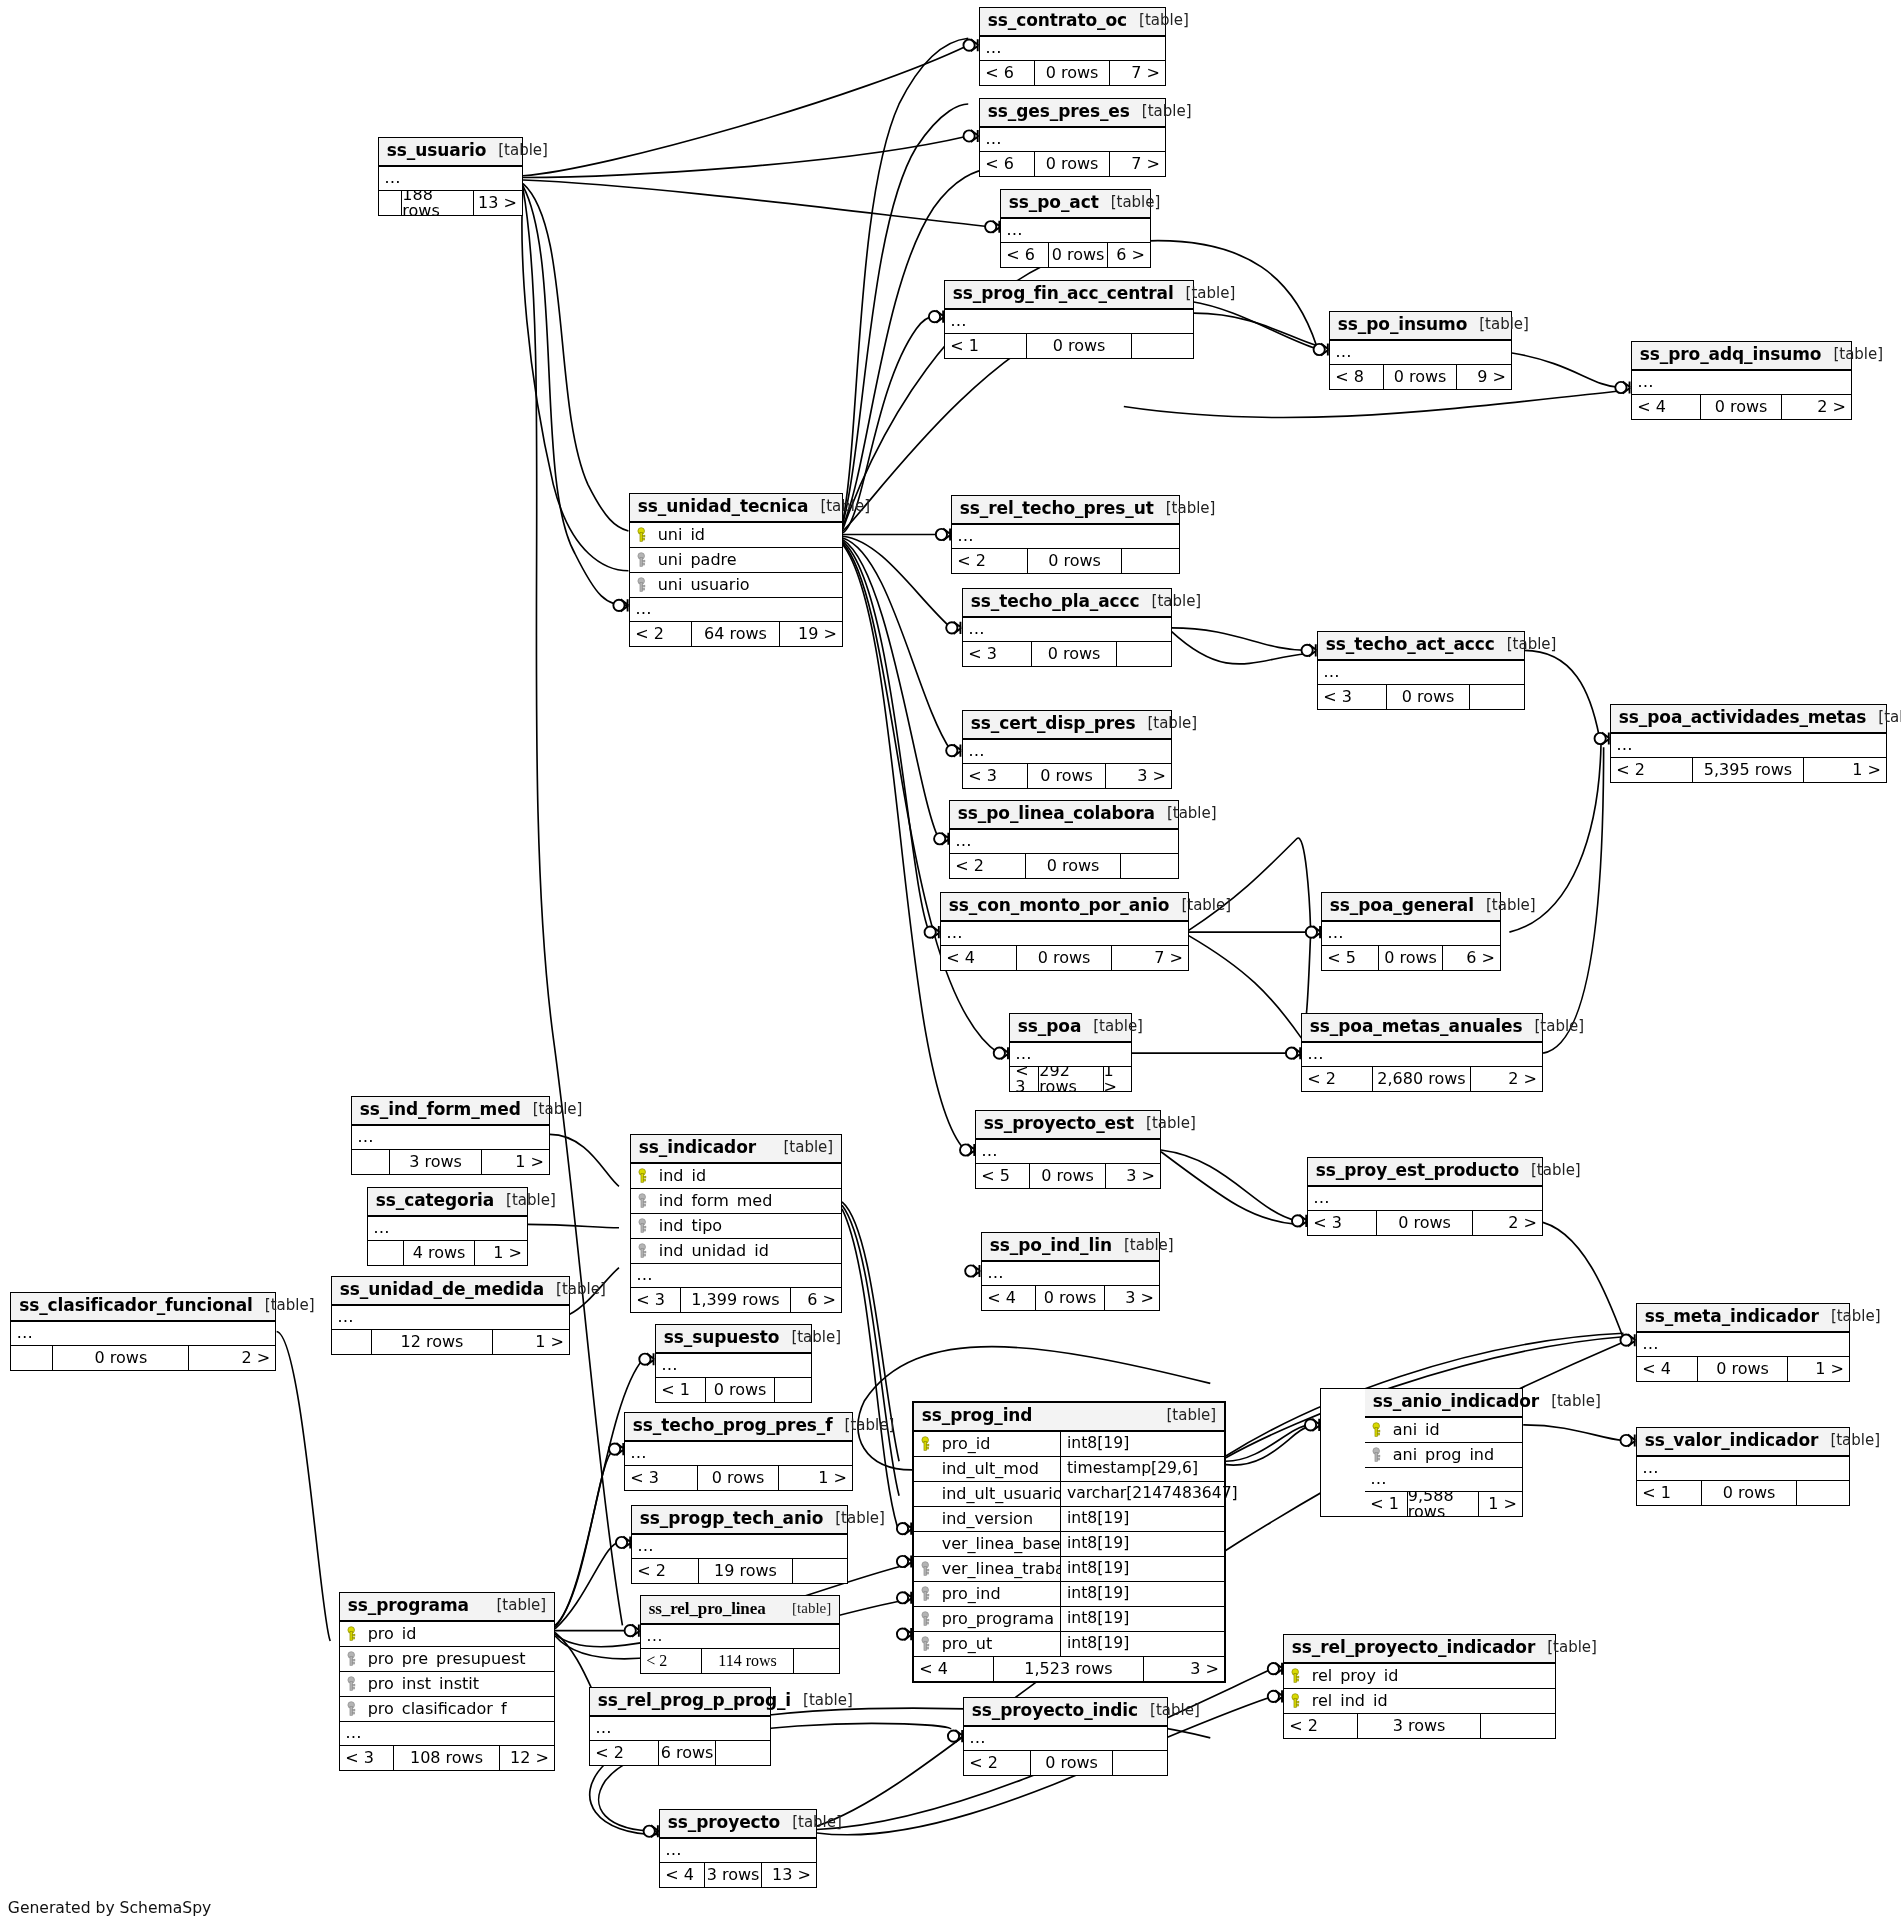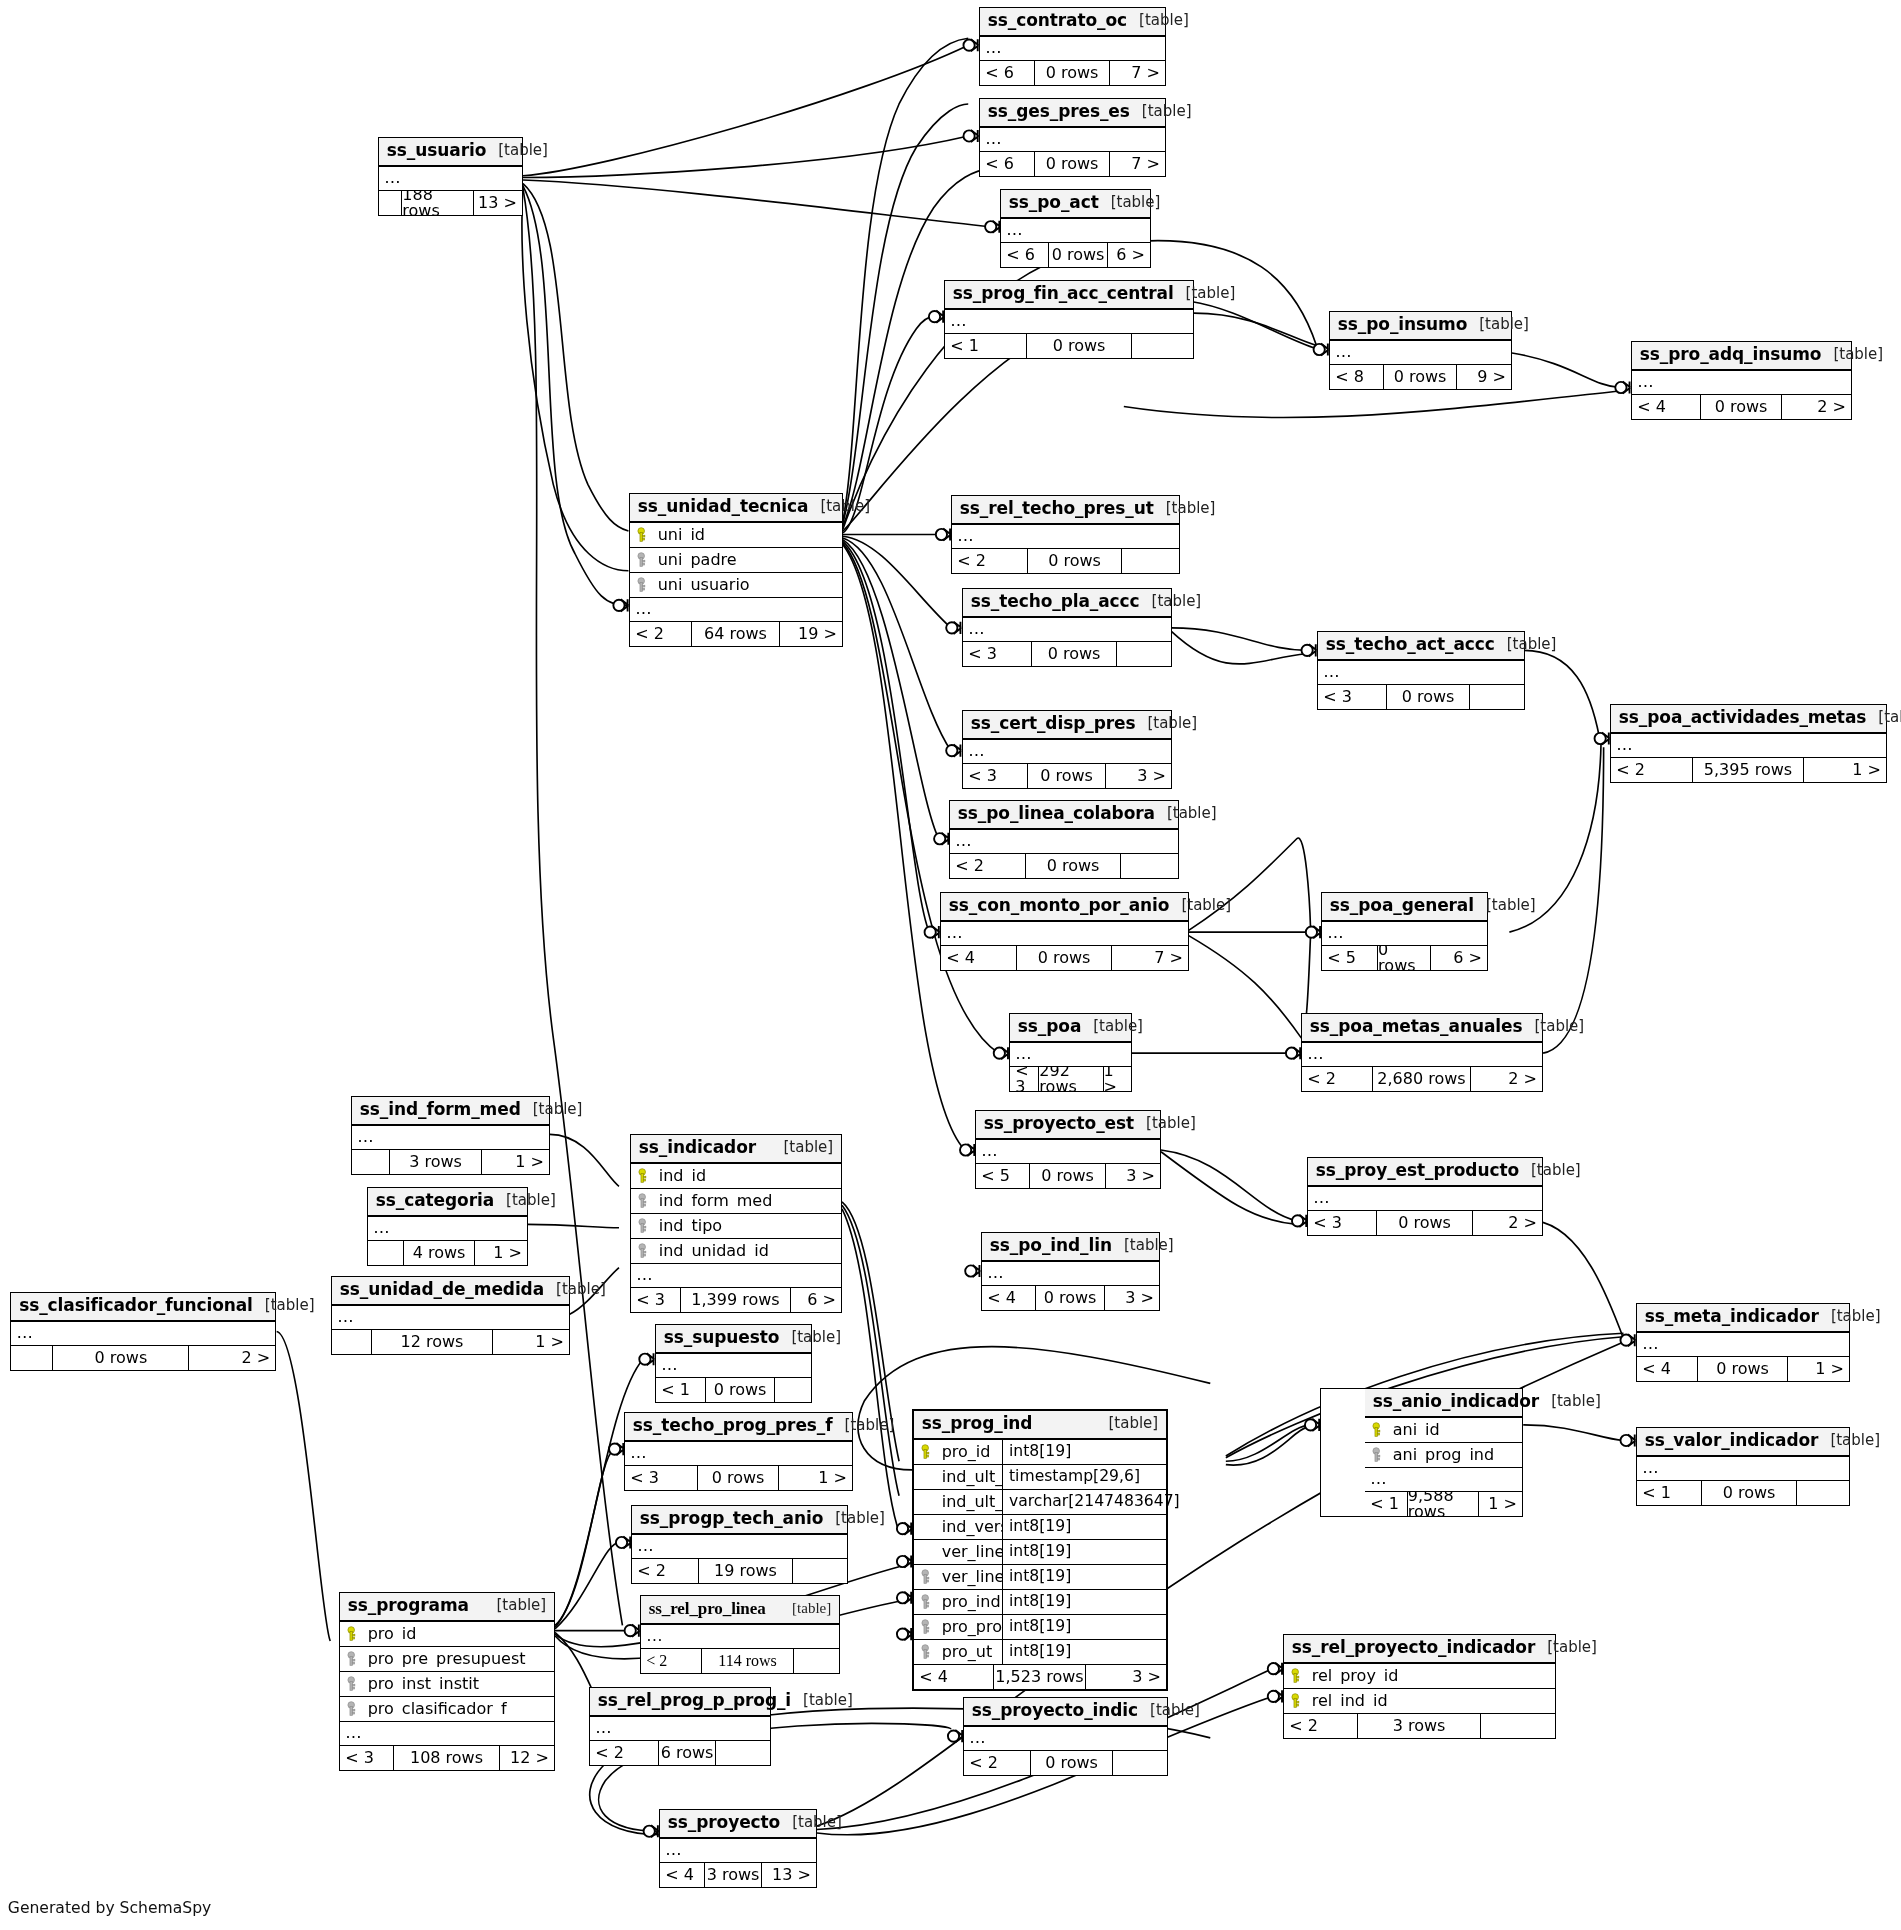--- a/index.html
+++ b/index.html
@@ -474,21 +474,21 @@
         <span class="tb-name">ss_con_monto_por_anio</span>
         <span class="tb-type">[table]</span>
       </div>
       <div class="tb-dots">…</div>
       <div class="tb-foot">
         <div class="foot-left" style="width:76px">&lt; 4</div>
         <div class="foot-mid">0 rows</div>
         <div class="foot-right" style="width:76px">7 &gt;</div>
       </div>
     </div>
-    <div class="table-box" style="left: 1321px; top: 892px; width: 167px;">
+    <div class="table-box" style="left: 1321px; top: 892px; width: 180px;">
       <div class="tb-title">
         <span class="tb-name">ss_poa_general</span>
         <span class="tb-type">[table]</span>
       </div>
       <div class="tb-dots">…</div>
       <div class="tb-foot">
         <div class="foot-left" style="width:57px">&lt; 5</div>
         <div class="foot-mid">0 rows</div>
         <div class="foot-right" style="width:57px">6 &gt;</div>
       </div>
@@ -720,21 +720,21 @@
         <span class="tb-name">ss_valor_indicador</span>
         <span class="tb-type">[table]</span>
       </div>
       <div class="tb-dots">…</div>
       <div class="tb-foot">
         <div class="foot-left" style="width:65px">&lt; 1</div>
         <div class="foot-mid">0 rows</div>
         <div class="foot-right" style="width:52px"></div>
       </div>
     </div>
-    <div class="table-box thick" style="left: 912px; top: 1401px; width: 256px; margin-top: 8px;">
+    <div class="table-box thick" style="left: 912px; top: 1401px; width: 314px;">
       <div class="tb-title">
         <span class="tb-name">ss_prog_ind</span>
         <span class="tb-type">[table]</span>
       </div>
       <div class="tb-col typed">
         <span class="keycell">
           <svg class="kicon" width="10.4" height="15.6" viewBox="0 0 12 18">
             <circle class="pkey" cx="6" cy="4.6" r="3.8"></circle>
             <rect class="pkey" x="4.6" y="6.5" width="2.8" height="10"></rect>
             <rect class="pkey" x="7.2" y="9.5" width="3" height="2"></rect>

